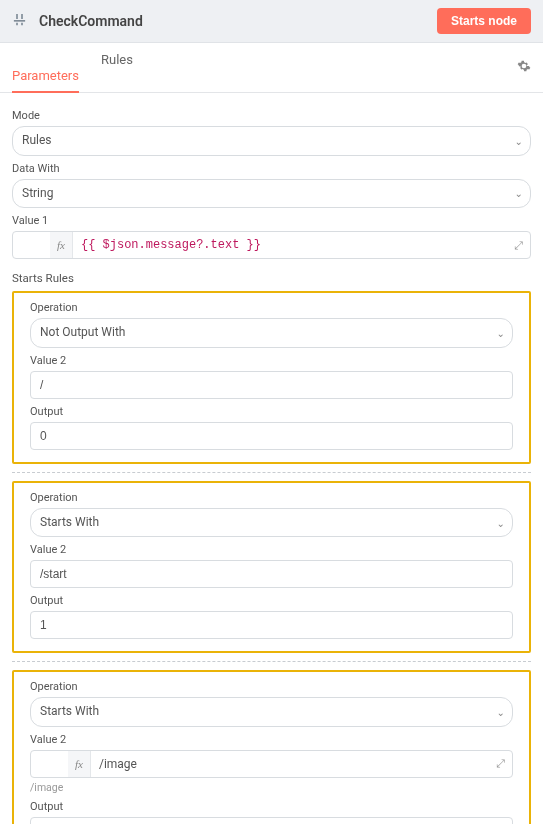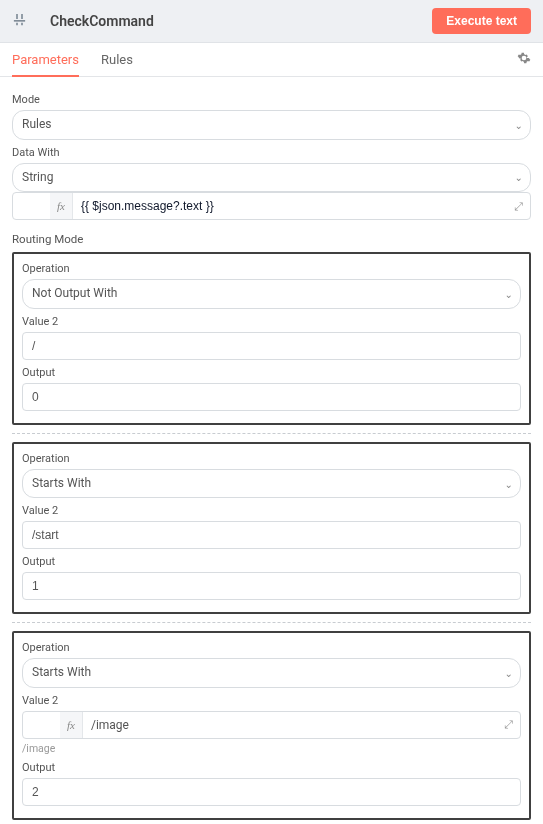--- a/index.html
+++ b/index.html
@@ -12,40 +12,40 @@
     width: 543px;
   }
   .header {
     background: #eef0f3;
     padding: 8px 12px;
     display: flex;
     align-items: center;
     justify-content: space-between;
     border-bottom: 1px solid #e0e3e7;
   }
-  .header-left { display: flex; align-items: center; gap: 23px; }
+  .header-left { display: flex; align-items: center; gap: 12px; }
   .node-icon {
     color: #5c6b7a; font-size: 15px; line-height: 1;
   }
   .title { font-weight: 600; font-size: 14px; color: #444; }
   .exec-btn {
     background: #ff6d5a; color: #fff; border: none;
     padding: 6px 14px; border-radius: 4px; font-size: 12px;
     font-weight: 600; cursor: pointer;
   }
   .tabs-row {
     display: flex; align-items: center; justify-content: space-between;
     padding: 0 12px; border-bottom: 1px solid #e3e5e8;
   }
   .tabs { display: flex; gap: 22px; }
   .tab {
     padding: 9px 0; font-size: 13px; color: #666; cursor: pointer;
     position: relative;
   }
-  .tab.active { color: #ff6d5a; }
+  .tab.active { color: #ff6d5a; margin-top: 16px; }
   .tab.active::after {
     content: ""; position: absolute; left: 0; right: 0; bottom: -1px;
     height: 2px; background: #ff6d5a;
   }
   .gear { color: #888; font-size: 14px; cursor: pointer; }
   .body { padding: 10px 12px 14px; }
   .label { font-size: 11px; color: #555; margin: 6px 0 4px; }
   .select-wrap, .input-wrap {
     position: relative;
   }
@@ -63,32 +63,32 @@
     display: flex; align-items: stretch; border: 1px solid #d8dce0; border-radius: 4px; overflow: hidden;
     background: #fff;
   }
   .fx-prefix {
     background: #f5f6f8; color: #888; padding: 5px 7px; font-size: 11px;
     border-right: 1px solid #e4e7ea; display: flex; align-items: center;
     font-style: italic; font-family: Georgia, serif; margin-left: 37px;
   }
   .fx-input {
     flex: 1; border: none; padding: 6px 8px; font-size: 12px;
-    font-family: Liberation Sans, sans-serif;
-    color: #0f172a; outline: none;
+    font-family: Liberation Mono, monospace;
+    color: #be185d; outline: none;
   }
   .fx-input.normal { color: #555; font-family: inherit; }
   .expand-icon {
     display: flex; align-items: center; padding: 0 7px;
     color: #999; font-size: 11px; cursor: pointer;
   }
   .section-label { font-size: 11.5px; color: #555; margin: 12px 0 6px; }
   .rule-card {
-    border: 2px solid #404040; border-radius: 2px;
-    padding: 8px 8px 12px; margin-bottom: 8px;
+    border: 2px solid #eab308; border-radius: 2px;
+    padding: 8px 16px 12px; margin-bottom: 8px;
     background: #fff;
   }
   .rule-divider {
     border: none; border-top: 1.5px dashed #c8ccd1; margin: 0 0 8px;
   }
   .plain-input {
     width: 100%; border: 1px solid #d8dce0; border-radius: 4px;
     padding: 6px 9px; font-size: 12px; color: #555; background: #fff;
   }
   .hint { font-size: 10.5px; color: #999; margin-top: 3px; }
@@ -98,21 +98,21 @@
 
 <div class="header">
   <div class="header-left">
     <span class="node-icon">
       <svg width="15" height="15" viewBox="0 0 24 24" fill="currentColor">
           <path d="M7 3h2v8H7zm8 0h2v8h-2zM3 13h18v2H3zm4 4h2v4H7zm8 0h2v4h-2z"></path>
         </svg>
     </span>
     <span class="title">CheckCommand</span>
   </div>
-  <button class="exec-btn">Execute text</button>
+  <button class="exec-btn">Starts node</button>
 </div>
 
 <div class="tabs-row">
   <div class="tabs">
     <div class="tab active">Parameters</div>
     <div class="tab">Rules</div>
   </div>
   <span class="gear">
     <svg width="14" height="14" viewBox="0 0 24 24" fill="currentColor">
         <path d="M12 8a4 4 0 100 8 4 4 0 000-8zm9 4a7 7 0 01-.1 1.2l2 1.6-2 3.4-2.4-1a7 7 0 01-2 1.2l-.4 2.6h-4l-.4-2.6a7 7 0 01-2-1.2l-2.4 1-2-3.4 2-1.6A7 7 0 013 12a7 7 0 01.1-1.2l-2-1.6 2-3.4 2.4 1a7 7 0 012-1.2L7.9 3h4l.4 2.6a7 7 0 012 1.2l2.4-1 2 3.4-2 1.6c.07.4.1.8.1 1.2z"></path>
@@ -127,27 +127,28 @@
     <div class="select">Rules</div>
     <span class="chev">⌄</span>
   </div>
 
   <div class="label">Data With</div>
   <div class="select-wrap">
     <div class="select">String</div>
     <span class="chev">⌄</span>
   </div>
 
+  <div class="label">Value 1</div>
   <div class="fx-row">
     <span class="fx-prefix">fx</span>
     <input class="fx-input" value="{{ $json.message?.text }}" style="">
     <span class="expand-icon">⤢</span>
   </div>
 
-  <div class="section-label">Routing Mode</div>
+  <div class="section-label">Starts Rules</div>
 
   <div id="rules-container">
       <div class="rule-card"><div class="label" style="margin-top:0">Operation</div><div class="select-wrap">
           <div class="select">Not Output With</div>
           <span class="chev">⌄</span>
         </div><div class="label">Value 2</div><input class="plain-input" value="/" style=""><div class="label">Output</div><input class="plain-input" value="0" style=""></div>
       <hr class="rule-divider">
       <div class="rule-card"><div class="label" style="margin-top:0">Operation</div><div class="select-wrap">
           <div class="select">Starts With</div>
           <span class="chev">⌄</span>

